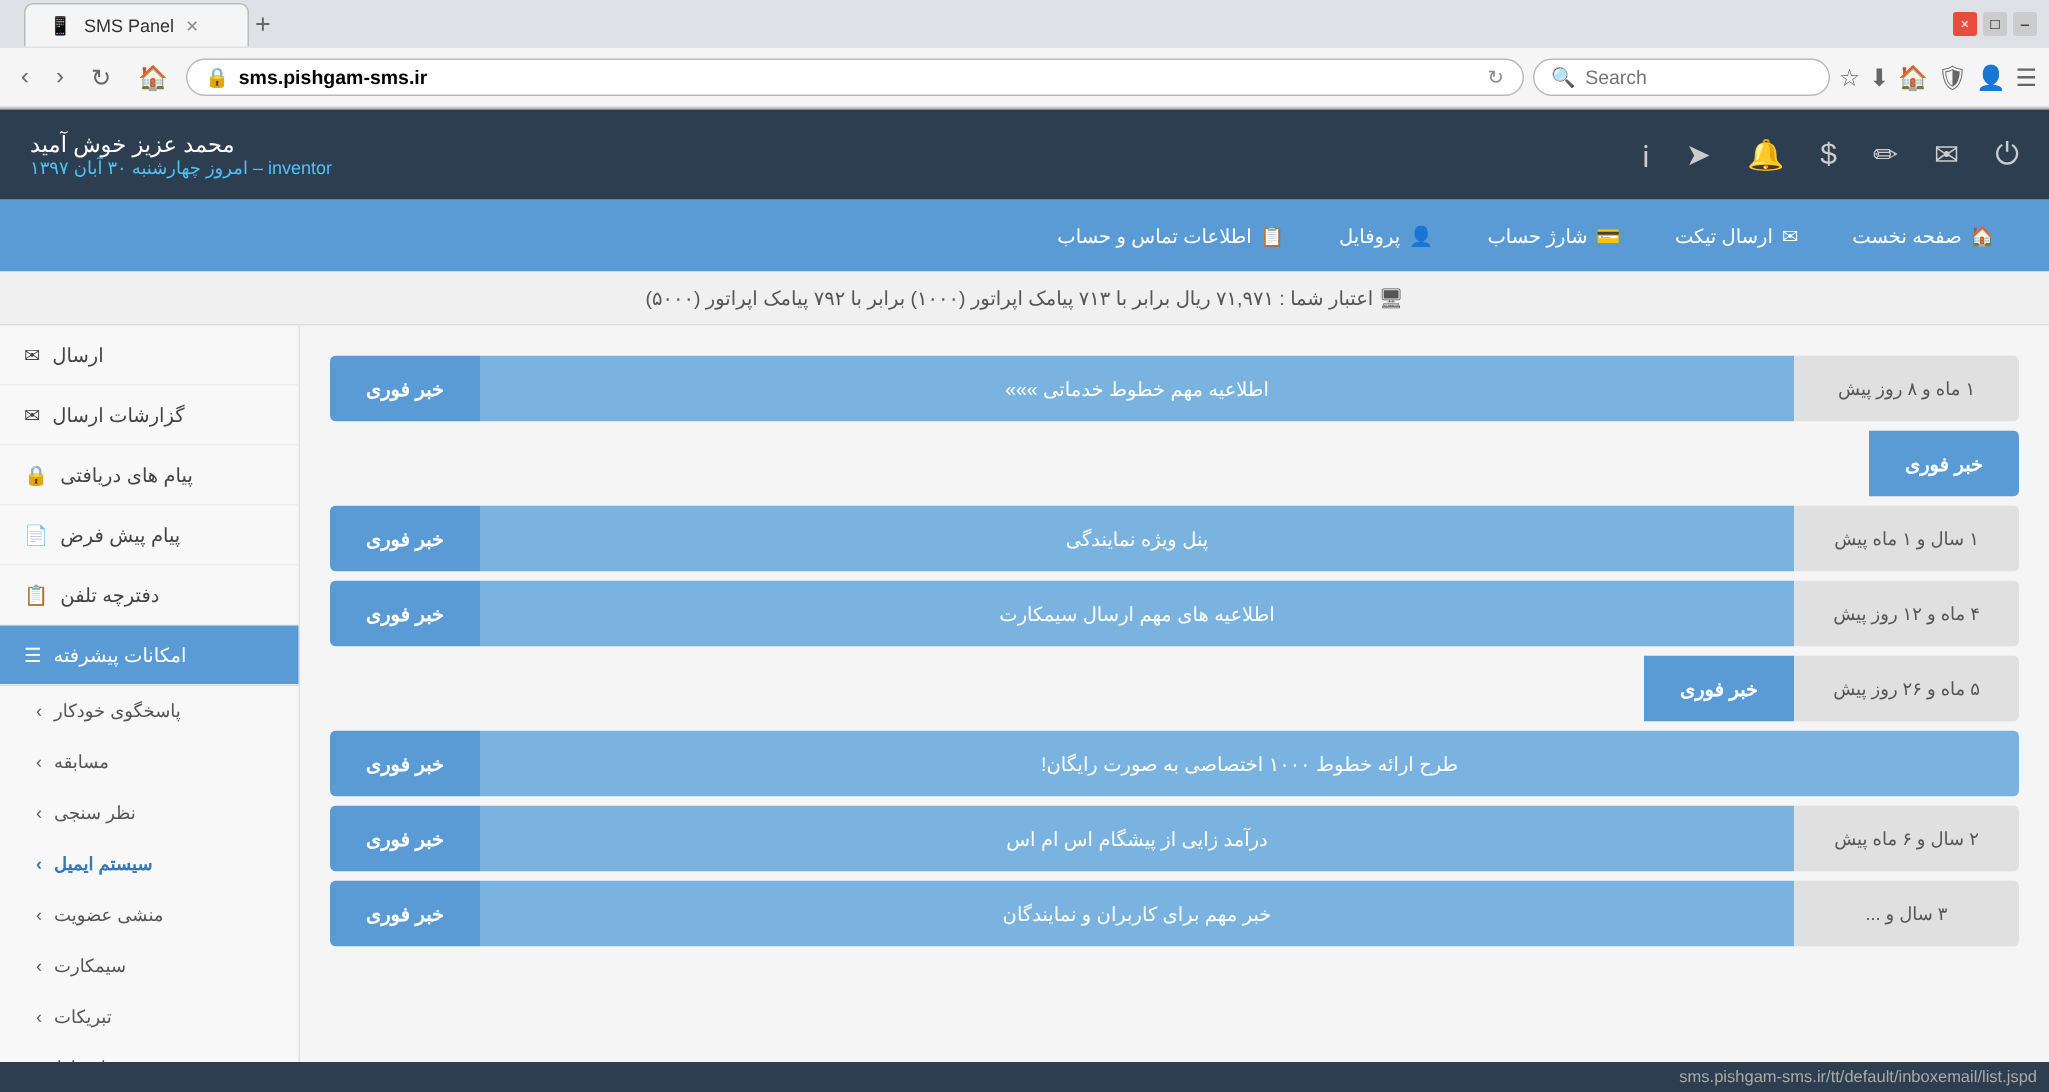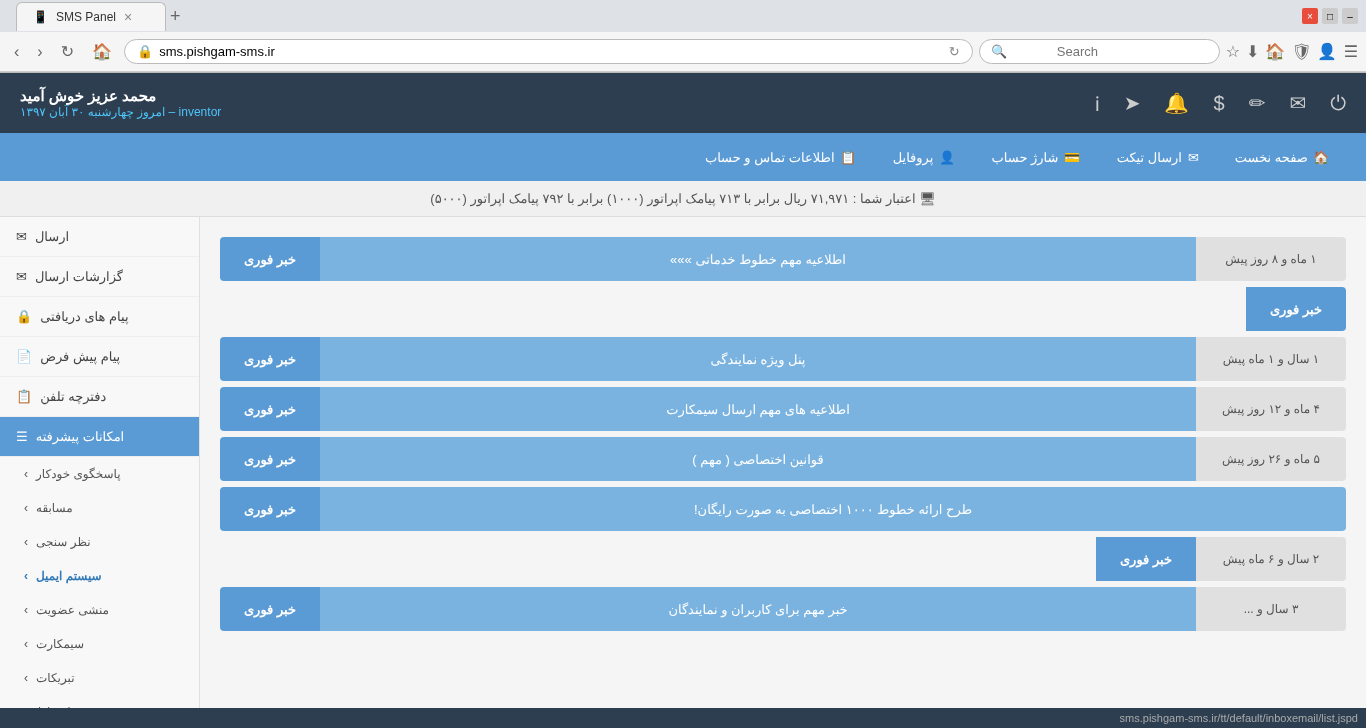--- a/index.html
+++ b/index.html
@@ -12,28 +12,28 @@
     .tab { background: #f5f5f5; border: 1px solid #bbb; border-bottom: none; border-radius: 6px 6px 0 0; padding: 6px 16px; display: flex; align-items: center; gap: 8px; font-size: 12px; color: #333; min-width: 150px; }
     .tab-close { color: #888; font-size: 14px; cursor: pointer; }
     .tab-new { background: none; border: none; font-size: 18px; color: #666; cursor: pointer; padding: 4px; }
     .browser-nav { background: #f5f5f5; border-bottom: 1px solid #ccc; display: flex; align-items: center; padding: 4px 8px; gap: 6px; height: 40px; }
     .nav-btn { background: none; border: none; color: #666; font-size: 16px; cursor: pointer; padding: 4px 6px; border-radius: 3px; }
     .address-bar { flex: 1; display: flex; align-items: center; background: white; border: 1px solid #bbb; border-radius: 20px; padding: 4px 12px; gap: 6px; }
     .address-bar input { border: none; outline: none; flex: 1; font-size: 13px; }
     .nav-icons { display: flex; gap: 6px; }
     .nav-icon { color: #666; font-size: 16px; cursor: pointer; }
     .search-bar { background: white; border: 1px solid #bbb; border-radius: 20px; padding: 4px 12px; display: flex; align-items: center; gap: 6px; }
-    .search-bar input { border: none; outline: none; font-size: 13px; width: 150px; margin-left: 43px; }
+    .search-bar input { border: none; outline: none; font-size: 13px; width: 150px; }
 
     
     .app-header { background: #2c3e50; color: white; display: flex; align-items: center; padding: 0 20px; height: 60px; position: relative; }
     .app-header-icons { display: flex; align-items: center; gap: 24px; flex: 1; }
     .header-icon { font-size: 20px; color: #ccc; cursor: pointer; }
     .user-info { text-align: left; direction: rtl; }
-    .user-name { font-size: 15px; font-weight: bold; color: white; }
+    .user-name { font-size: 15px; font-weight: normal; color: white; }
     .user-sub { font-size: 12px; color: #4fc3f7; }
 
     
     .top-nav { background: #5b9bd5; display: flex; align-items: center; padding: 0 20px; height: 48px; gap: 4px; }
     .top-nav a { color: white; text-decoration: none; padding: 8px 16px; border-radius: 4px; font-size: 13px; display: flex; align-items: center; gap: 6px; }
 
     
     .credit-bar { background: #f0f0f0; border-bottom: 1px solid #ddd; padding: 10px 20px; text-align: center; font-size: 13px; color: #555; }
 
     
@@ -87,21 +87,21 @@
     </div>
   </div>
 
   <div class="browser-nav" style="direction:ltr;">
     <button class="nav-btn">‹</button>
     <button class="nav-btn">›</button>
     <button class="nav-btn">↻</button>
     <button class="nav-btn">🏠</button>
     <div class="address-bar" style="flex:1;">
       <span class="secure-icon">🔒</span>
-      <input type="text" value="sms.pishgam-sms.ir" style="flex: 1 1 0%; font-size: 13px; border: none; outline: none;">
+      <input type="text" value="sms.pishgam-sms.ir" style="flex: 1 1 0%; font-size: 13px; border: none; outline: none; font-weight: bold;">
       <span style="color:#888;">↻</span>
     </div>
     <div class="search-bar">
       <span style="color:#888;">🔍</span>
       <input type="text" placeholder="Search" style="">
     </div>
     <div class="nav-icons">
       <span class="nav-icon">☆</span>
       <span class="nav-icon">⬇</span>
       <span class="nav-icon">🏠</span>
@@ -174,29 +174,29 @@
     <span class="news-title">پنل ویژه نمایندگی</span>
     <span class="news-badge">خبر فوری</span>
   </div>
         <div class="news-item">
     <span class="news-date">۴ ماه و ۱۲ روز پیش</span>
     <span class="news-title">اطلاعیه های مهم ارسال سیمکارت</span>
     <span class="news-badge">خبر فوری</span>
   </div>
         <div class="news-item">
     <span class="news-date">۵ ماه و ۲۶ روز پیش</span>
-    <span class="news-title">قوانین اختصاصی ( مهم )</span>
     <span class="news-badge">خبر فوری</span>
   </div>
         <div class="news-item">
     <span class="news-title">طرح ارائه خطوط ۱۰۰۰ اختصاصی به صورت رایگان!</span>
     <span class="news-badge">خبر فوری</span>
   </div>
         <div class="news-item">
     <span class="news-date">۲ سال و ۶ ماه پیش</span>
+    <span class="news-title">درآمد زایی از پیشگام اس ام اس</span>
     <span class="news-badge">خبر فوری</span>
   </div>
         <div class="news-item">
     <span class="news-date">۳ سال و ...</span>
     <span class="news-title">خبر مهم برای کاربران و نمایندگان</span>
     <span class="news-badge">خبر فوری</span>
   </div>
       </div>
   </div>
 

